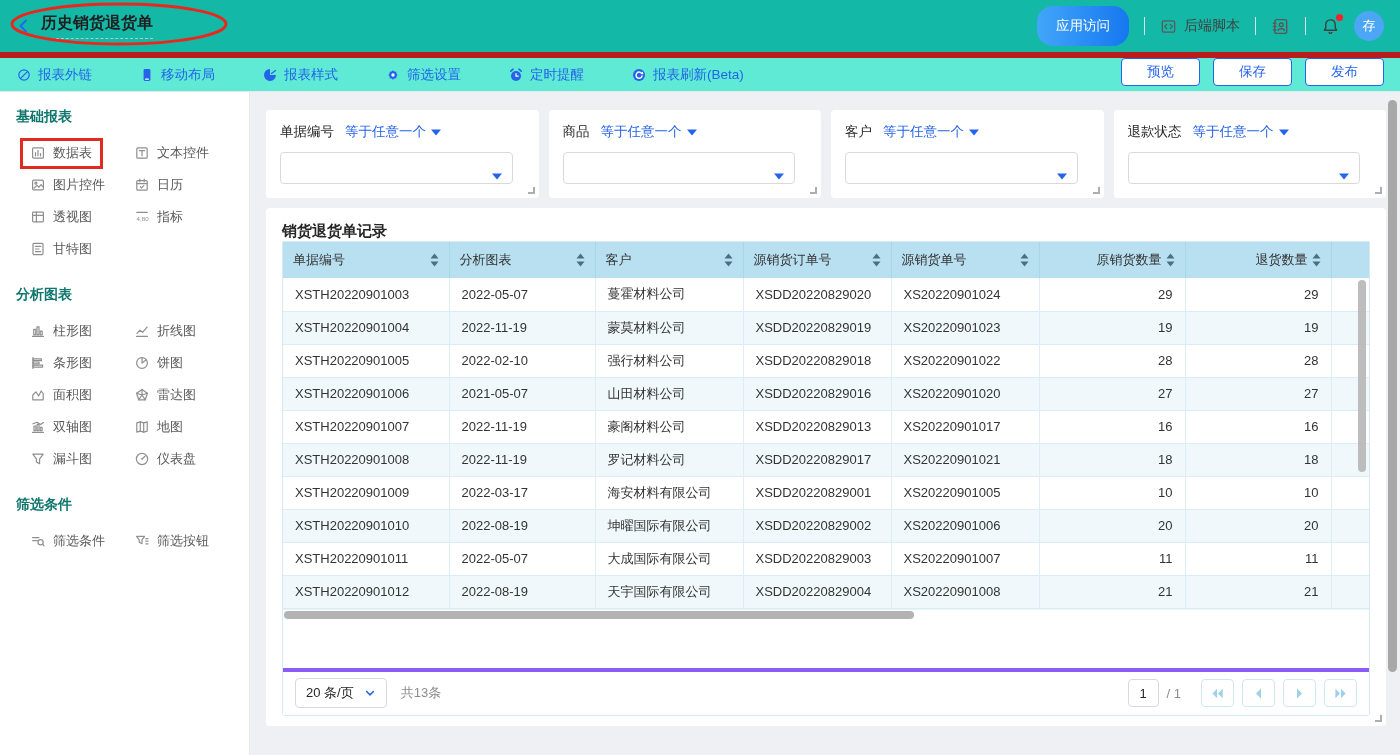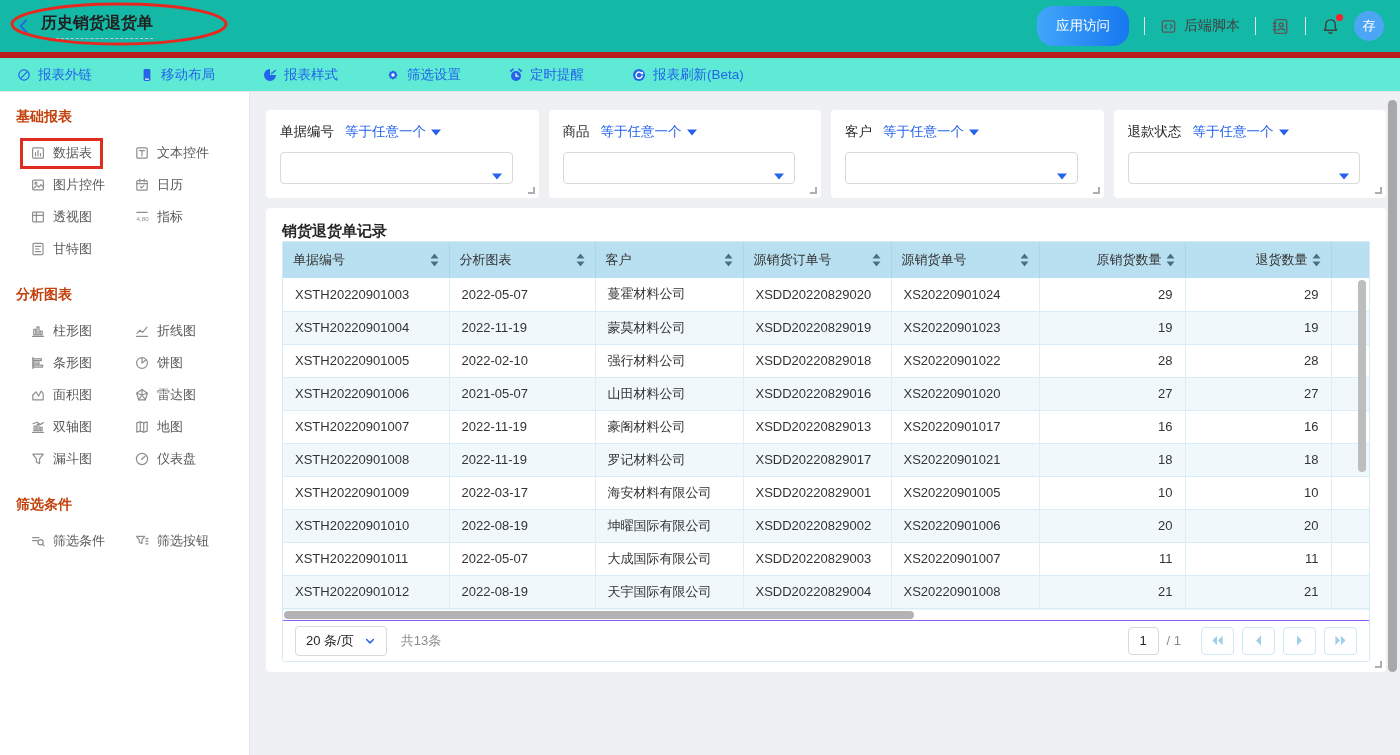--- a/index.html
+++ b/index.html
@@ -28,21 +28,21 @@
   .toolbar { height:40px; border-top:6px solid #b91c1c; border-bottom:1px solid #e7e7e7;
     display:flex; padding:0 16px; background:#5eead4; }
   .tb-item { display:flex; align-items:center; gap:6px; color:var(--accent); font-size:13.5px;
     margin-right:47px; cursor:pointer; white-space:nowrap; }
   .tb-actions { margin-left:auto; display:flex; gap:13px; }
   .btn-outline { width:79px; height:28px; border:1px solid var(--accent); border-radius:4px; color:var(--accent);
     background:#fff; font-size:13.5px; display:flex; align-items:center; justify-content:center; cursor:pointer; }
   
   .main { display:flex; height:663px; }
   .sidebar { width:250px; background:#fff; border-right:1px solid #e8e8e8; padding-top:16px; position:relative; flex:none; }
-  .side-title { font-size:14px; font-weight:700; color:#c2410c; margin:0 0 11px 16px; }
+  .side-title { font-size:14px; font-weight:700; color:#0f766e; margin:0 0 11px 16px; }
   .side-section { margin-bottom:21px; }
   .side-grid { display:grid; grid-template-columns:104px auto; padding-left:30px; }
   .side-item { display:flex; align-items:center; gap:7px; height:32px; font-size:13px; color:#595959; cursor:pointer; }
   .side-item svg { color:#8f8f8f; flex:none; }
   .anno-rect { position:absolute; left:20px; top:46px; width:83px; height:31px;
     border:3px solid var(--annotation); pointer-events:none; }
   .canvas { flex:1; background:#eef0f4; padding:18px 0 0 16px; position:relative; }
   
   .filters { display:grid; grid-template-columns:repeat(4,1fr); gap:10px; width:1120px; }
   .filter-card { background:#fff; border-radius:4px; height:88px; padding:13px 14px; position:relative; }
@@ -67,21 +67,21 @@
     color:#333; overflow:hidden; white-space:nowrap; }
   tbody tr:nth-child(even) td { background:#f0f8fc; }
   td.num, th.num .th-label { text-align:right; }
   th.num .th-inner { justify-content:flex-end; }
   th.num .th-label { flex:1; }
   .sort-icon { flex:none; display:flex; }
   .vthumb { position:absolute; right:3px; top:38px; width:8px; height:192px; background:#bdbdbd; border-radius:4px; z-index:4; }
   .hscroll { height:11px; background:#fff; border-top:1px solid #e9f4fa; position:relative; }
   .hthumb { position:absolute; left:1px; top:1px; width:630px; height:8px; background:#b3b3b3; border-radius:4px; }
   
-  .pagination { display:flex; align-items:center; height:41px; padding:0 12px; background:#fff; border-top:1px solid #8b5cf6; }
+  .pagination { display:flex; align-items:center; height:47px; padding:0 12px; background:#fff; border-top:4px solid #8b5cf6;margin-top:48px; }
   .page-size-select { height:30px; min-width:88px; border:1px solid #d9d9d9; border-radius:4px; display:flex;
     align-items:center; justify-content:space-between; gap:10px; padding:0 10px; font-size:13px; color:#262626; cursor:pointer; }
   .total-label { color:#8c8c8c; font-size:13px; margin-left:14px; }
   .pager { margin-left:auto; display:flex; align-items:center; }
   .page-input { width:31px; height:28px; border:1px solid #d9d9d9; border-radius:4px; font-size:13px; color:#262626;
     display:flex; align-items:center; justify-content:center; }
   .page-total { color:#8c8c8c; font-size:13px; margin:0 12px 0 8px; }
   .nav-btn { width:33px; height:28px; border:1px solid #cfe7f3; border-radius:4px; background:#fff; color:#9fd0e8;
     display:flex; align-items:center; justify-content:center; margin-left:8px; cursor:pointer; }
   .page-scrollbar { position:absolute; right:3px; top:8px; width:9px; height:572px; background:#a8a8a8; border-radius:5px; }
@@ -183,20 +183,25 @@
       <div class="tb-item">
         <span style="display:flex">
           <svg width="16" height="16" viewBox="0 0 16 16" fill="none" stroke="currentColor" stroke-width="1.2" stroke-linecap="round" stroke-linejoin="round">
             <circle cx="8" cy="8" r="6" fill="currentColor" stroke="none"></circle>
             <path d="M10.8 6.6 A3.1 3.1 0 1 0 11.1 9" stroke="#fff" stroke-width="1.4"></path>
             <polygon points="11.9,4.6 12.3,7.6 9.5,6.6" fill="#fff" stroke="none"></polygon>
           </svg>
         </span>
         <span>报表刷新(Beta)</span>
       </div>
+    </div>
+  <div class="tb-actions" id="toolbar-actions">
+      <div class="btn-outline">预览</div>
+      <div class="btn-outline">保存</div>
+      <div class="btn-outline">发布</div>
     </div>
 </div>
 
 <div class="main">
 
   <div class="sidebar">
     <div id="sidebar-sections">
         <div class="side-section">
           <div class="side-title">基础报表</div>
           <div class="side-grid">

